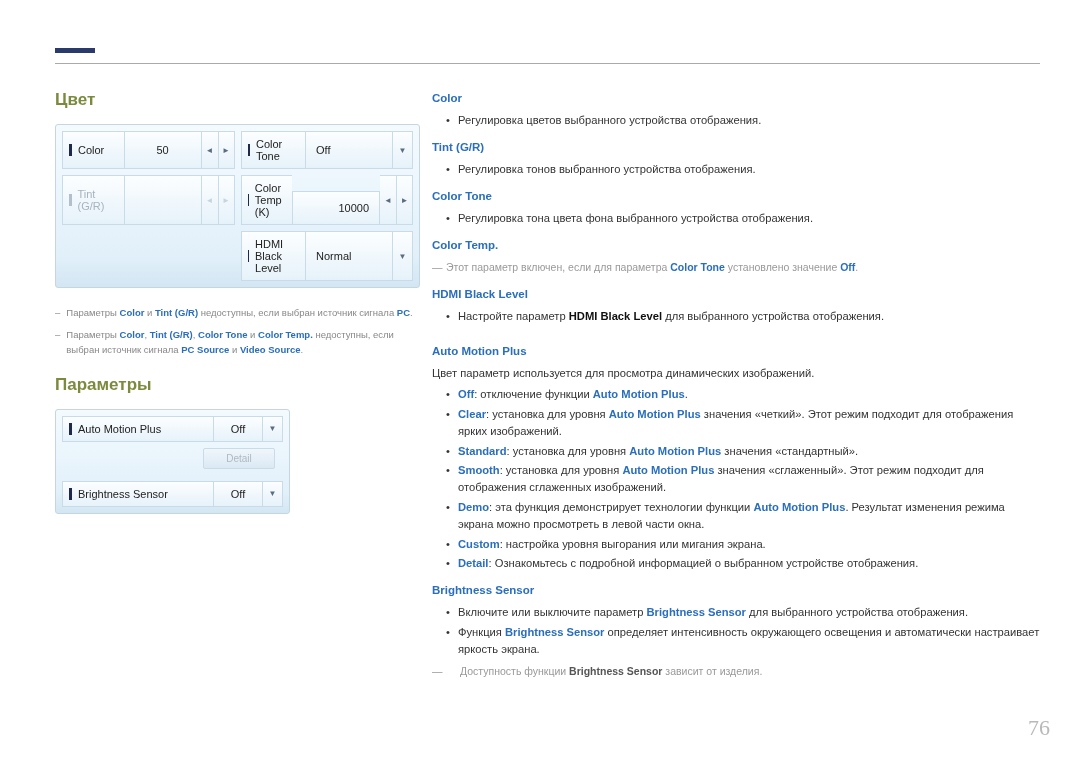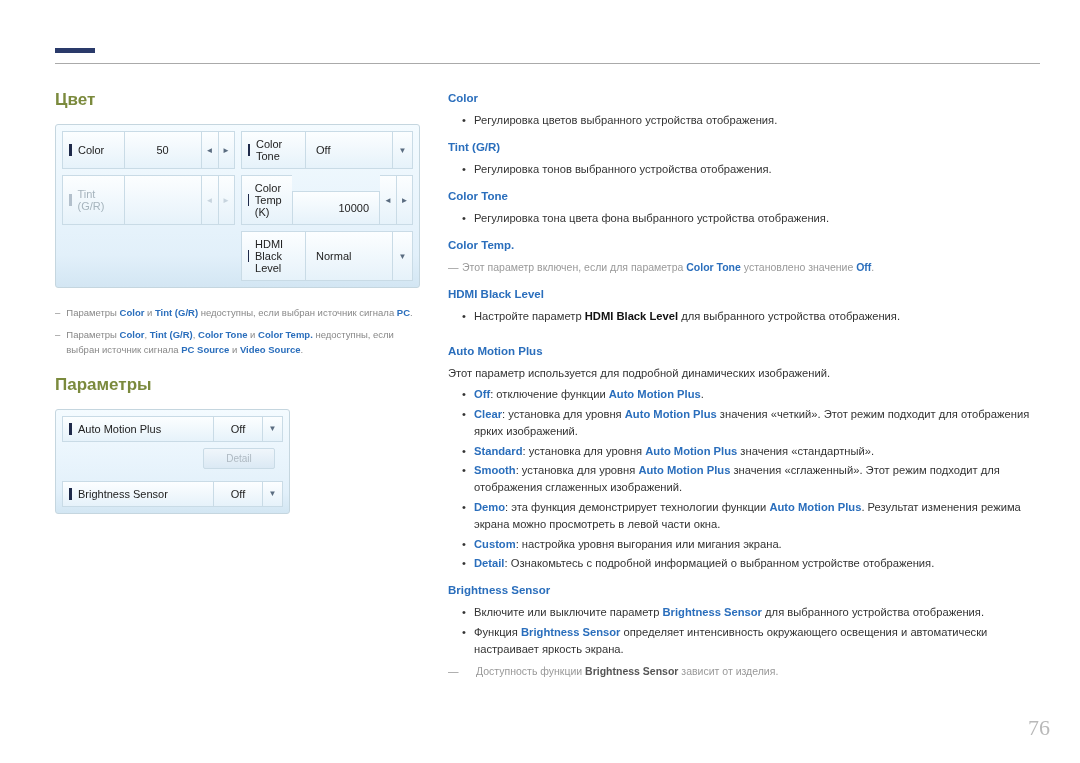--- a/index.html
+++ b/index.html
@@ -27,21 +27,21 @@
     left: 55px;
     right: 40px;
     border-top: 1px solid #aaa;
   }
   .columns {
     position: absolute;
     top: 90px;
     left: 55px;
     right: 40px;
     display: flex;
-    gap: 28px;
+    gap: 12px;
   }
   .left-col { width: 365px; flex: 0 0 365px; }
   .right-col { flex: 1; font-size: 11.2px; line-height: 1.5; }
   .section-title {
     font-size: 17px;
     font-weight: bold;
     color: #7b8a3d;
     margin-bottom: 14px;
   }
   
@@ -323,21 +323,21 @@
     <div class="r-dash">
       <span>Этот параметр включен, если для параметра </span><b class="blue">Color Tone</b><span> установлено значение </span><b class="blue">Off</b><span>.</span>
     </div>
 
     <div class="r-head">HDMI Black Level</div>
     <div class="r-bul">
       <span>Настройте параметр </span><b class="black">HDMI Black Level</b><span> для выбранного устройства отображения.</span>
     </div>
 
     <div class="r-head sub">Auto Motion Plus</div>
-    <div class="r-para">Этот параметр используется для подробной динамических изображений.</div>
+    <div class="r-para">Цвет параметр используется для просмотра динамических изображений.</div>
 
     <div class="r-bul">
       <b class="blue">Off</b><span>: отключение функции </span><b class="blue">Auto Motion Plus</b><span>.</span>
     </div>
     <div class="r-bul">
       <b class="blue">Clear</b><span>: установка для уровня </span><b class="blue">Auto Motion Plus</b><span> значения «четкий». Этот режим подходит для отображения ярких изображений.</span>
     </div>
     <div class="r-bul">
       <b class="blue">Standard</b><span>: установка для уровня </span><b class="blue">Auto Motion Plus</b><span> значения «стандартный».</span>
     </div>

